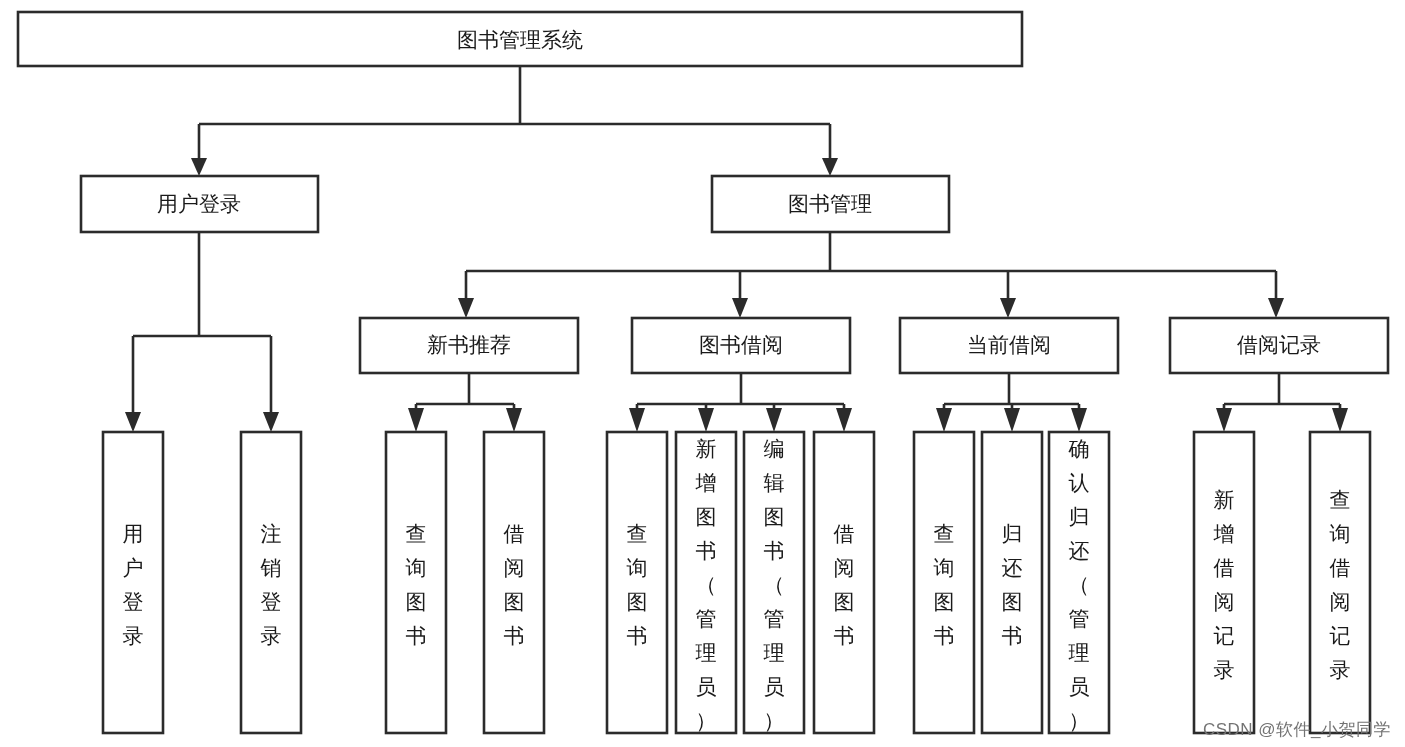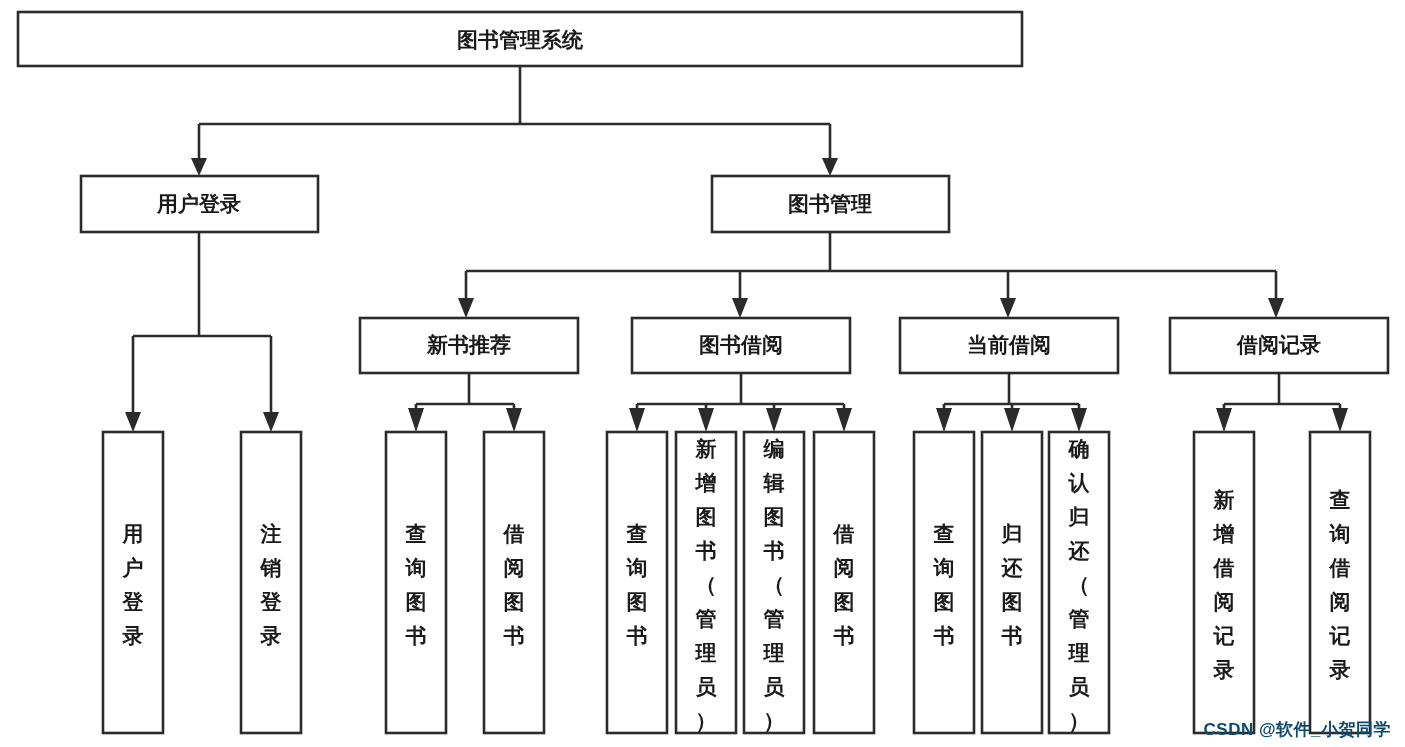--- a/index.html
+++ b/index.html
@@ -12,21 +12,20 @@
     width: 1405px;
     height: 747px;
     font-family: "Liberation Sans", "DejaVu Sans", sans-serif;
     overflow: hidden;
     position: relative;
   }
   #diagram-root {
     position: relative;
     width: 1405px;
     height: 747px;
-    font-weight: bold;
   }
   svg#flow-svg {
     position: absolute;
     left: 0;
     top: 0;
     width: 1405px;
     height: 747px;
     display: block;
   }
   .node-box {
@@ -56,21 +55,21 @@
     font-size: 21px;
     fill: #1a1a1a;
     text-anchor: middle;
   }
   .watermark-text {
     position: absolute;
     right: 14px;
     bottom: 6px;
     font-family: "Liberation Sans", "DejaVu Sans", sans-serif;
     font-size: 17px;
-    color: #0c4a6e;
+    color: #737373;
     white-space: nowrap;
     letter-spacing: 0.5px;
     user-select: none;
   }
 </style>
 </head>
 <body>
 
 <div id="diagram-root">
 

